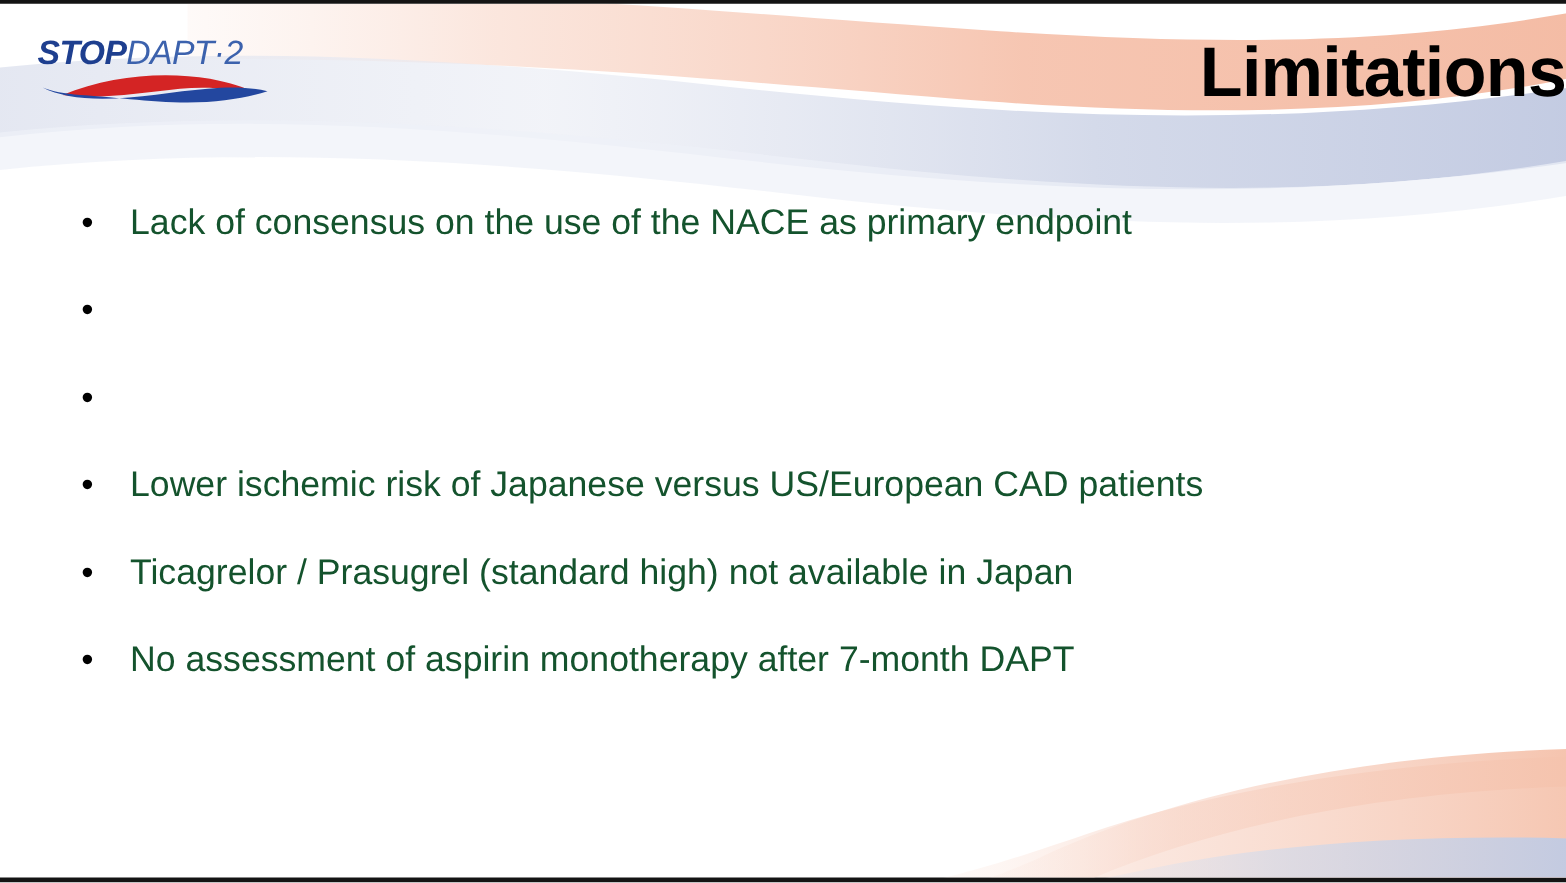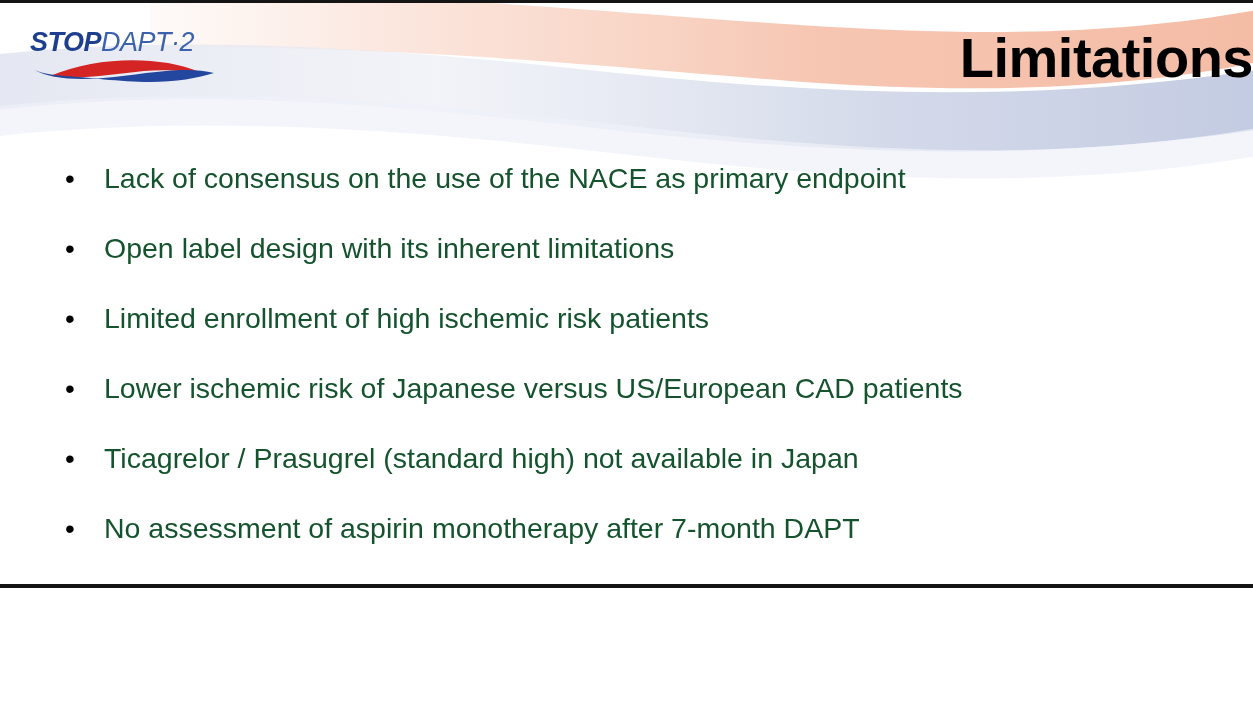--- a/index.html
+++ b/index.html
@@ -7,21 +7,21 @@
     padding: 0;
     background: #ffffff;
   }
   body {
     font-family: "Liberation Sans", sans-serif;
   }
 
   #slide {
     position: relative;
     width: 1253px;
-    height: 588px;
+    height: 706px;
     background: #ffffff;
     overflow: hidden;
     box-sizing: border-box;
     border-top: 3px solid #141414;
     border-bottom: 4px solid #141414;
   }
 
   
   #bg-waves {
     position: absolute;
@@ -165,26 +165,24 @@
 
   <div id="bullets">
 
     <div class="bullet-row">
       <span class="bullet-marker">•</span>
       <span class="bullet-text">Lack of consensus on the use of the NACE as primary endpoint</span>
     </div>
 
     <div class="bullet-row">
       <span class="bullet-marker">•</span>
-      <span class="bullet-text">Open label design with its inherent limitations</span>
-    </div>
-
-    <div class="bullet-row">
-      <span class="bullet-marker">•</span>
-      <span class="bullet-text">Limited enrollment of high ischemic risk patients</span>
+    </div>
+
+    <div class="bullet-row">
+      <span class="bullet-marker">•</span>
     </div>
 
     <div class="bullet-row">
       <span class="bullet-marker">•</span>
       <span class="bullet-text">Lower ischemic risk of Japanese versus US/European CAD patients</span>
     </div>
 
     <div class="bullet-row">
       <span class="bullet-marker">•</span>
       <span class="bullet-text">Ticagrelor / Prasugrel (standard high) not available in Japan</span>

